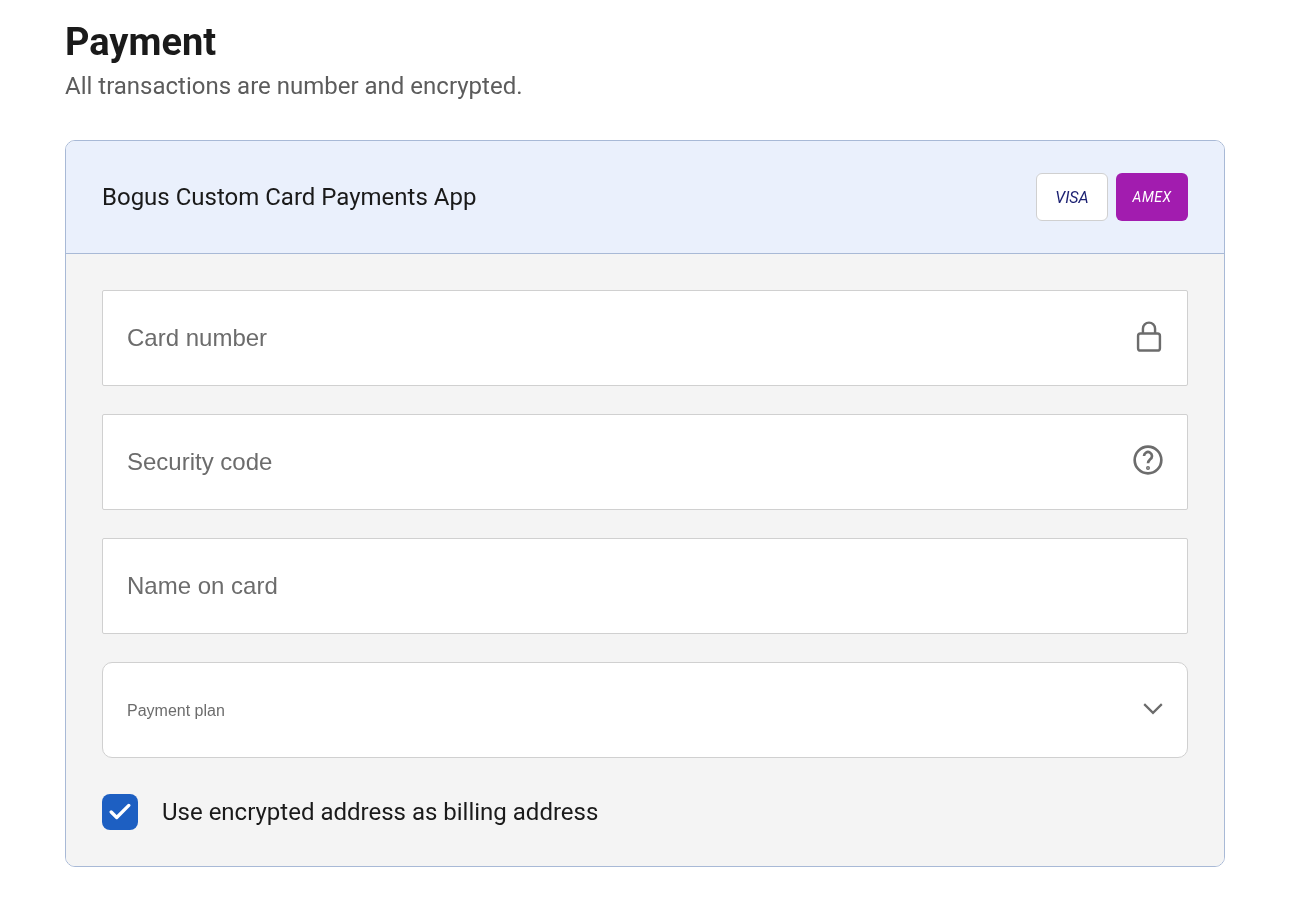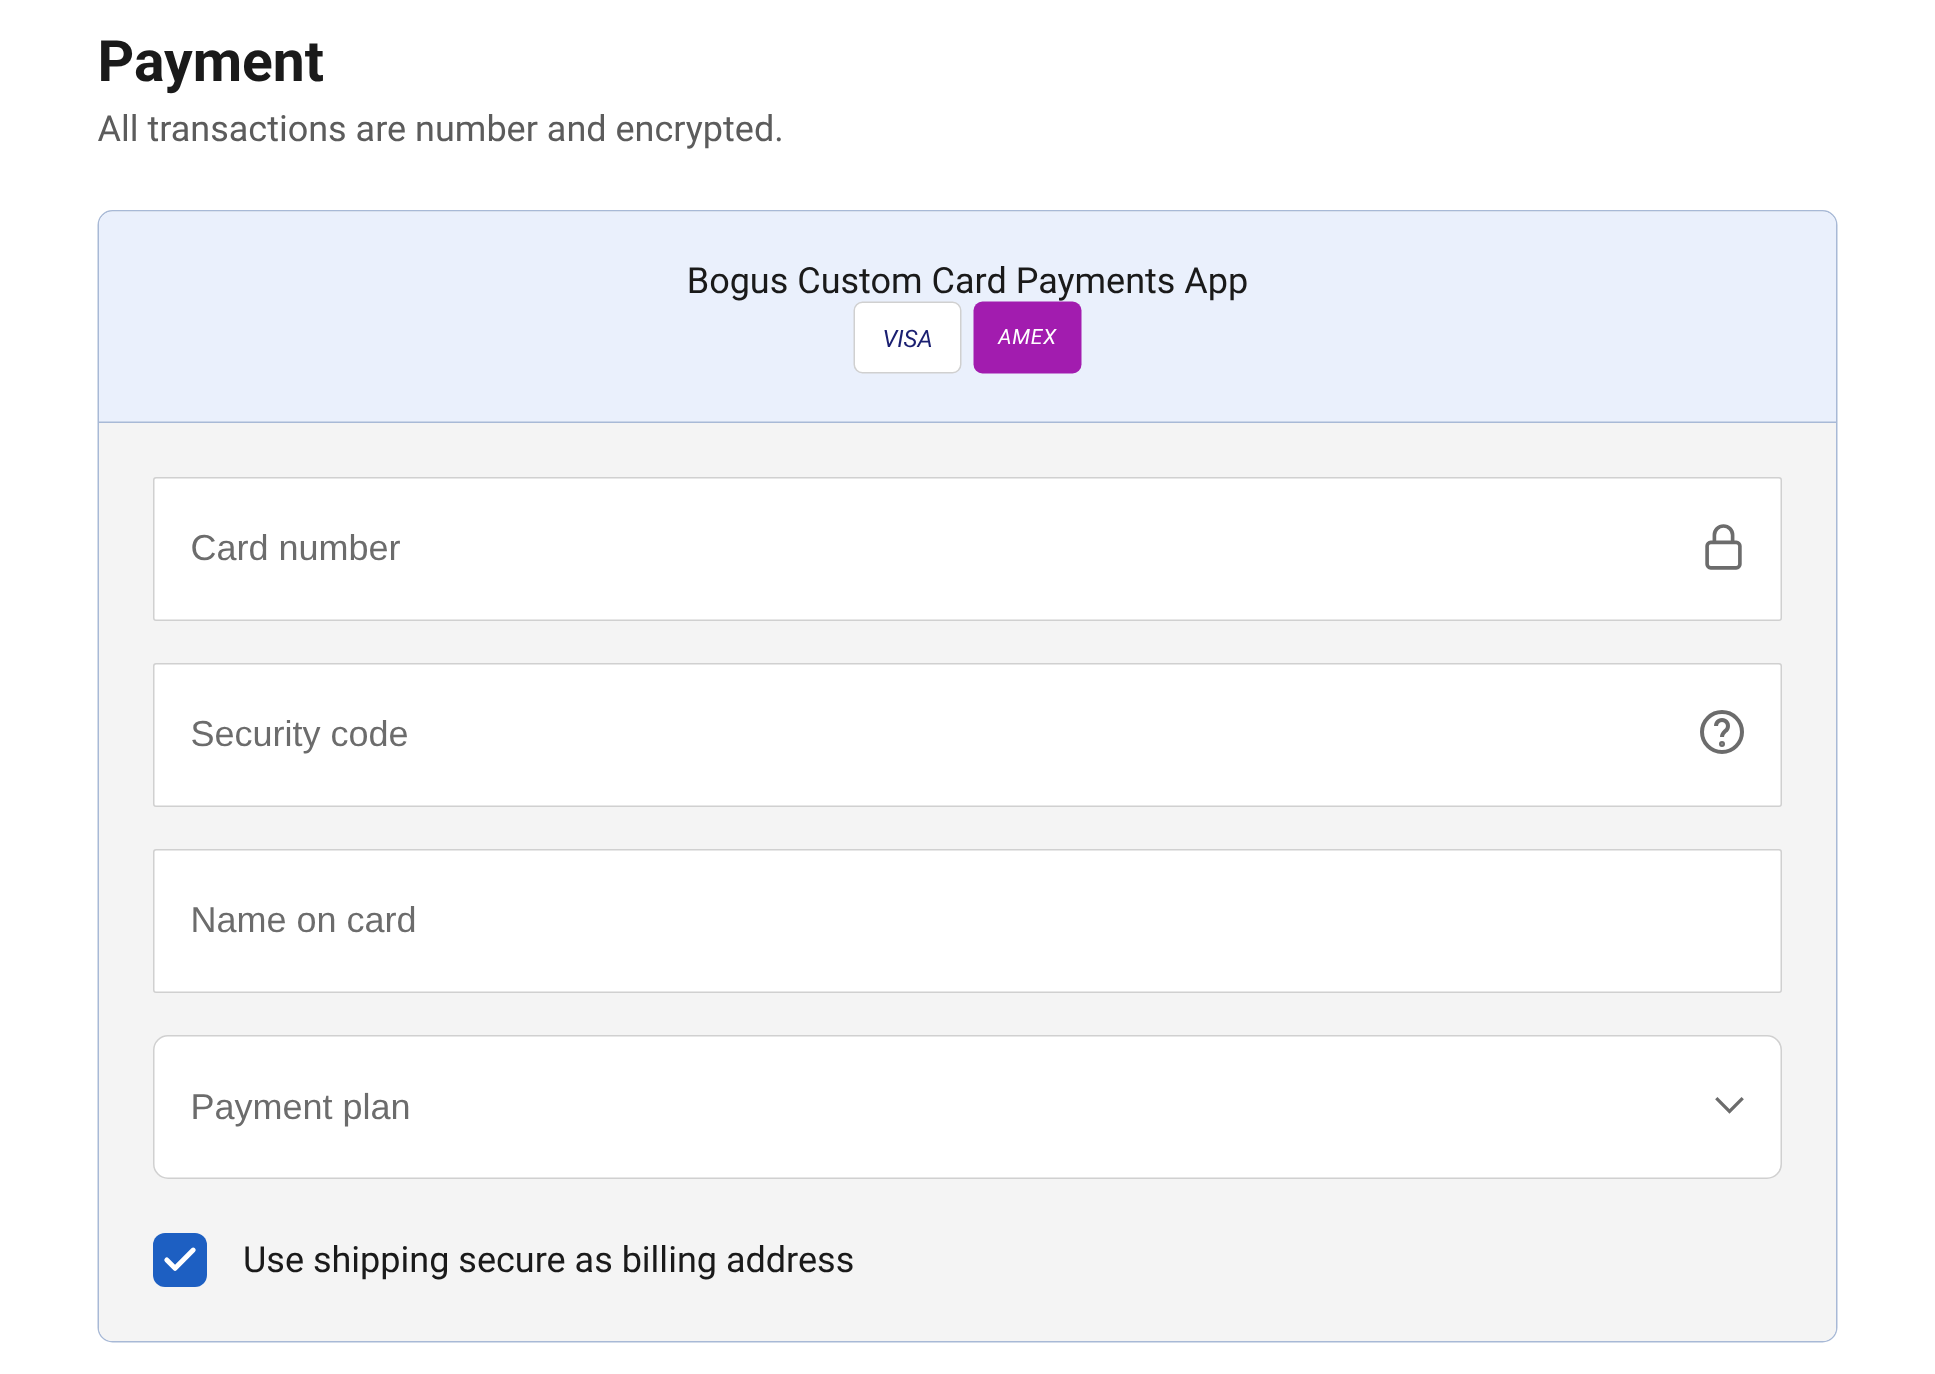--- a/index.html
+++ b/index.html
@@ -28,21 +28,20 @@
       border-radius: 10px;
       overflow: hidden;
     }
     .payment-header {
       background: #eaf0fc;
       border-bottom: 1px solid #a8b9d6;
       padding: 32px 36px;
       display: flex;
       justify-content: space-between;
       align-items: center;
-      flex-direction: column;
     }
     .payment-method-name {
       font-size: 24px;
       color: #1a1a1a;
       font-weight: 400;
     }
     .card-brands {
       display: flex;
       gap: 8px;
     }
@@ -114,21 +113,21 @@
       position: relative;
       flex: 1;
     }
     .select-input {
       width: 100%;
       height: 96px;
       background: #ffffff;
       border: 1px solid #d0d0d0;
       border-radius: 10px;
       padding: 0 24px;
-      font-size: 24px;
+      font-size: 16px;
       color: #6c6c6c;
       outline: none;
       appearance: none;
       cursor: pointer;
     }
     .checkbox-row {
       display: flex;
       align-items: center;
       gap: 24px;
       margin-top: 36px;
@@ -209,16 +208,16 @@
         </span>
       </div>
     </div>
 
     <div class="checkbox-row">
       <div class="checkbox">
         <svg width="22" height="18" viewBox="0 0 20 16" fill="none" stroke="#ffffff" stroke-width="3" stroke-linecap="round" stroke-linejoin="round">
           <path d="M2 8 L7 13 L18 2"></path>
         </svg>
       </div>
-      <label class="checkbox-label">Use shipping secure as billing address</label>
+      <label class="checkbox-label">Use encrypted address as billing address</label>
     </div>
   </div>
 </div>
 
 </body></html>

